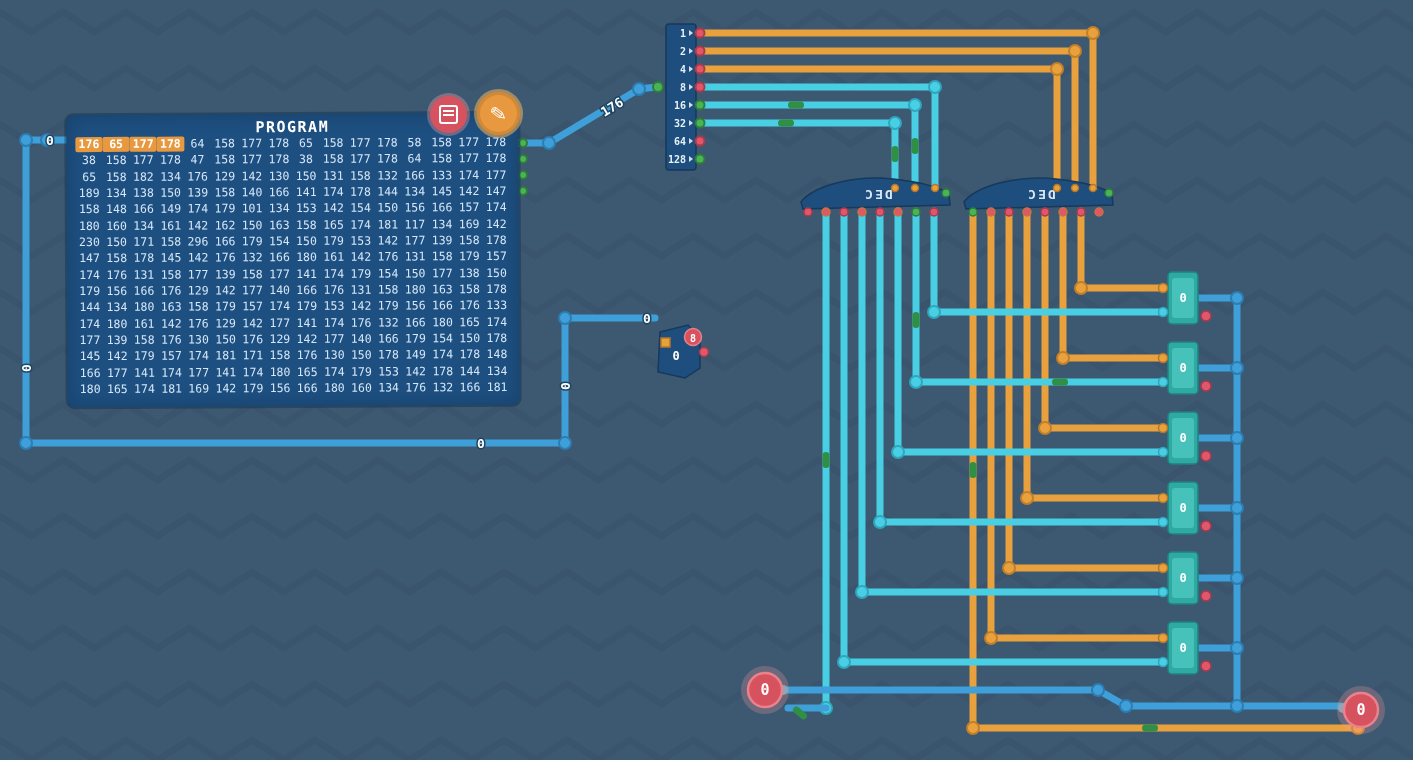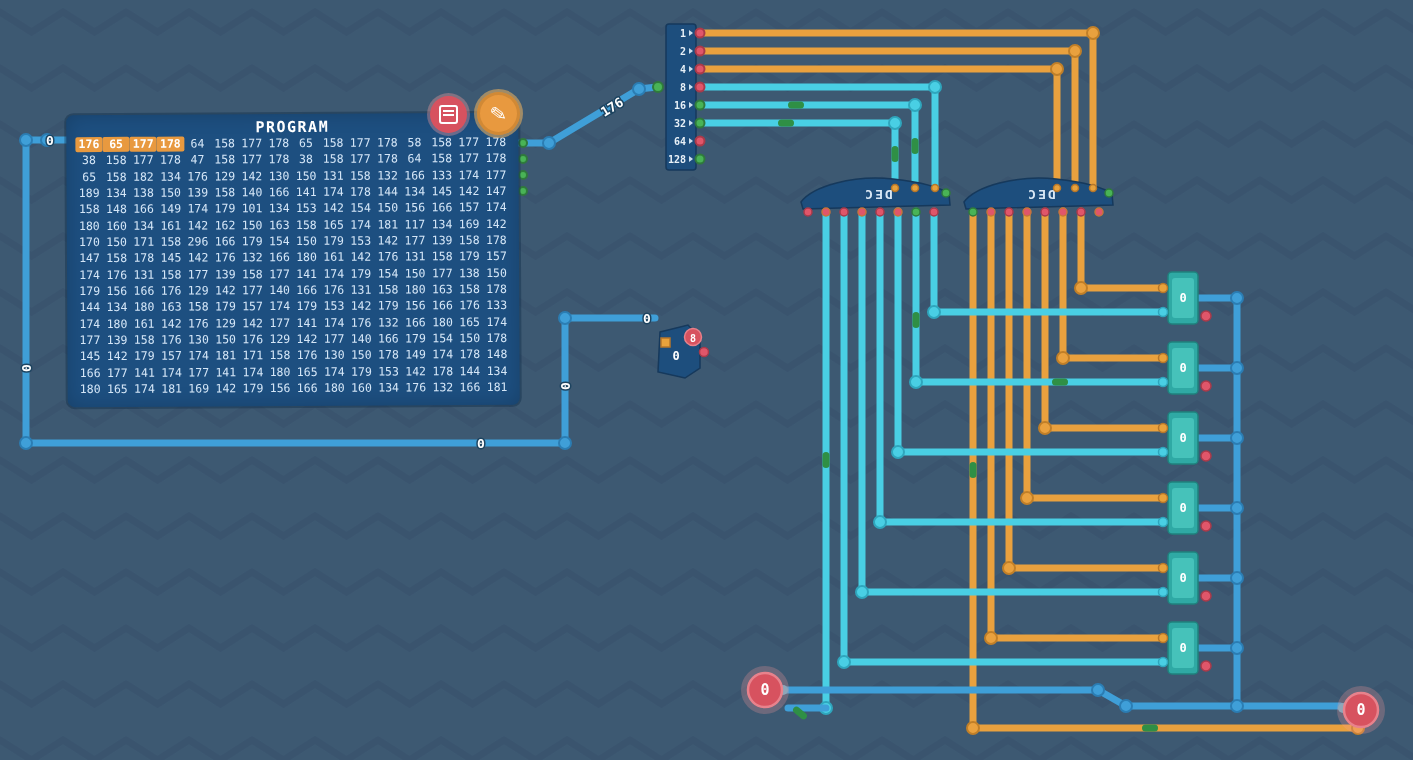--- a/index.html
+++ b/index.html
@@ -425,21 +425,21 @@
           <span class="pcell">158</span>
           <span class="pcell">165</span>
           <span class="pcell">174</span>
           <span class="pcell">181</span>
           <span class="pcell">117</span>
           <span class="pcell">134</span>
           <span class="pcell">169</span>
           <span class="pcell">142</span>
         </div>
         <div class="prow">
-          <span class="pcell">170</span>
+          <span class="pcell">230</span>
           <span class="pcell">150</span>
           <span class="pcell">171</span>
           <span class="pcell">158</span>
           <span class="pcell">296</span>
           <span class="pcell">166</span>
           <span class="pcell">179</span>
           <span class="pcell">154</span>
           <span class="pcell">150</span>
           <span class="pcell">179</span>
           <span class="pcell">153</span>

